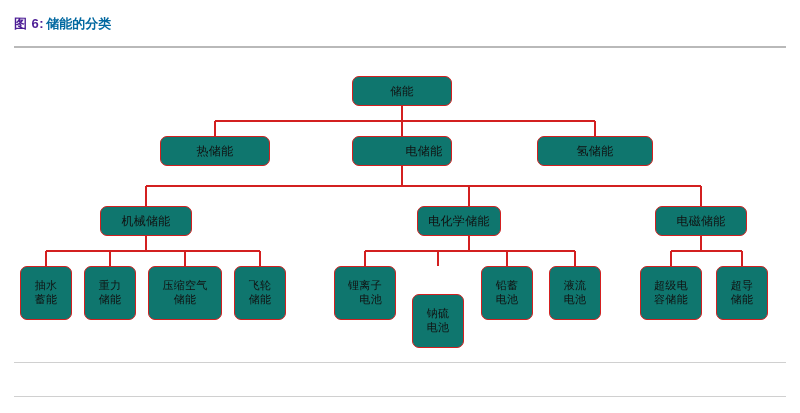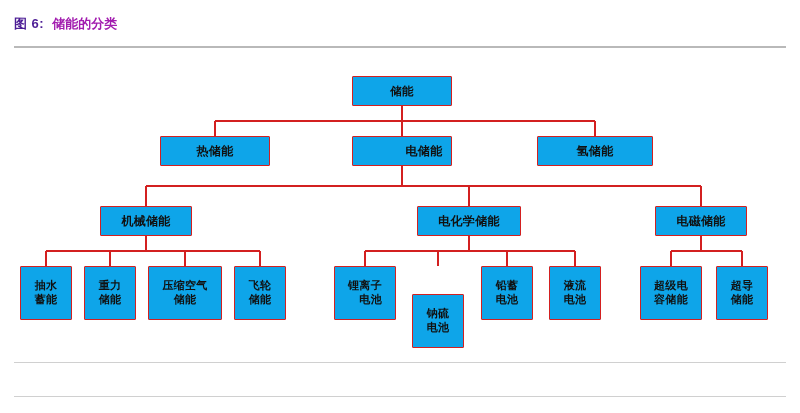--- a/index.html
+++ b/index.html
@@ -33,24 +33,24 @@
     padding-left: 14px;
   }
   .fig-label {
     color: #4c1d95;
     font-size: 13px;
     font-weight: bold;
     letter-spacing: 0.5px;
     white-space: nowrap;
   }
   .fig-title {
-    color: #a21caf;
+    color: #0369a1;
     font-size: 13px;
     font-weight: bold;
-    margin-left: 8px;
+    margin-left: 2px;
     white-space: nowrap;
     font-family: Liberation Serif, serif;
   }
   .rule-top {
     position: absolute;
     left: 14px;
     top: 46px;
     width: 772px;
     height: 2px;
     background: #d9534f;
@@ -96,32 +96,32 @@
     position: absolute;
     left: 0;
     top: 0;
     width: 800px;
     height: 314px;
   }
   .node {
     position: absolute;
     box-sizing: border-box;
     border: 1.6px solid #d32020;
-    background: #0ea5e9;
+    background: #0f766e;
     color: #111111;
     font-size: 11.5px;
-    font-weight: bold;
+    font-weight: normal;
     display: flex;
     align-items: center;
     justify-content: center;
     text-align: center;
     line-height: 1.25;
     letter-spacing: 0.3px;
     white-space: pre-line;
-    border-radius: 1px;
+    border-radius: 7px;
   }
   .node.lvl1 { font-size: 12px; }
   .node.lvl2 { font-size: 12px; }
   .node.lvl3 { font-size: 12px; }
   .node.leaf { font-size: 11px; }
 </style>
 </head>
 <body>
 
 <div class="page">
@@ -162,21 +162,21 @@
           <line x1="671" y1="203" x2="671" y2="218"></line>
           <line x1="742" y1="203" x2="742" y2="218"></line>
         </g>
     </svg>
     <div id="node-layer">
         <div class="node lvl0" style="left: 352px; top: 28px; width: 100px; height: 30px;">储能</div>
         <div class="node lvl1" style="left: 160px; top: 88px; width: 110px; height: 30px;">热储能</div>
         <div class="node lvl1" style="left: 352px; top: 88px; width: 100px; height: 30px; padding-left: 44px;">电储能</div>
         <div class="node lvl1" style="left: 537px; top: 88px; width: 116px; height: 30px;">氢储能</div>
         <div class="node lvl2" style="left: 100px; top: 158px; width: 92px; height: 30px;">机械储能</div>
-        <div class="node lvl2" style="left: 417px; top: 158px; width: 104px; height: 30px; text-align: right;">电化学储能</div>
+        <div class="node lvl2" style="left: 417px; top: 158px; width: 84px; height: 30px; text-align: right;">电化学储能</div>
         <div class="node lvl2" style="left: 655px; top: 158px; width: 92px; height: 30px;">电磁储能</div>
         <div class="node lvl3 leaf" style="left: 20px; top: 218px; width: 52px; height: 54px;">抽水
 蓄能</div>
         <div class="node lvl3 leaf" style="left: 84px; top: 218px; width: 52px; height: 54px;">重力
 储能</div>
         <div class="node lvl3 leaf" style="left: 148px; top: 218px; width: 74px; height: 54px;">压缩空气
 储能</div>
         <div class="node lvl3 leaf" style="left: 234px; top: 218px; width: 52px; height: 54px;">飞轮
 储能</div>
         <div class="node lvl3 leaf" style="left: 334px; top: 218px; width: 62px; height: 54px; text-align: right;">锂离子

